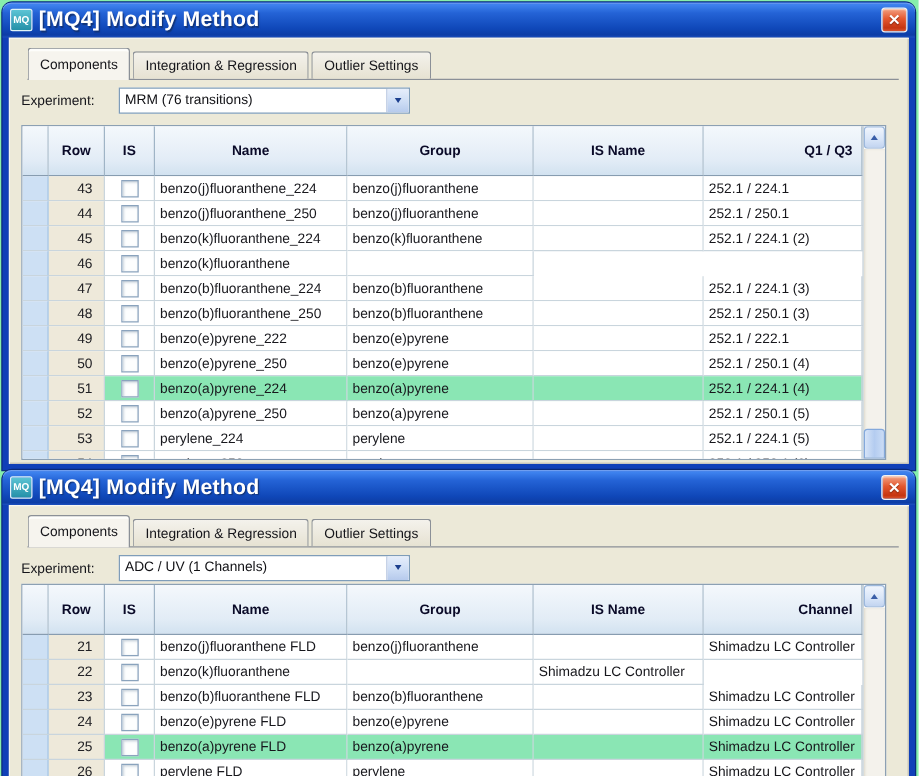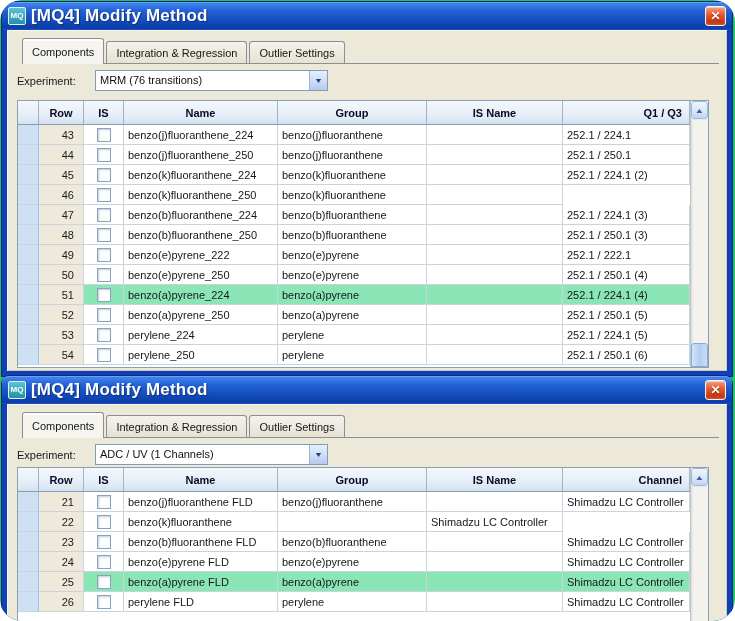--- a/index.html
+++ b/index.html
@@ -1,20 +1,20 @@
 <!DOCTYPE html>
 <html><head>
 <meta charset="utf-8">
 <style>
   html,body { margin:0; padding:0; background:#ffffff; }
   #screen {
     position:relative; width:735px; height:621px; overflow:hidden;
-    background:#22c55e;
+    background:#86efac;
     font-family:"Liberation Sans","DejaVu Sans",sans-serif;
-    font-size:11px; color:#1a1a1a;border-radius:22px;
+    font-size:11px; color:#1a1a1a;
     -webkit-font-smoothing:antialiased;
   }
   
   .window {
     position:absolute; left:2px; width:730px;
     background:#1040b8;
     border-radius:8px 8px 0 0;
     padding:0 5px 5px 5px;
     box-sizing:border-box;
     display:flex; flex-direction:column;
@@ -95,21 +95,21 @@
     background:#ffffff; border:1px solid #8ca0b3; box-sizing:border-box;
     display:flex; overflow:hidden;
   }
   .win1 .grid { top:70px; height:268px; }
   .win2 .grid { top:63px; height:175px; }
   .grid-main { flex:1; min-width:0; }
   .grid-cols {
     display:grid;
     grid-template-columns:21px 45px 40px 154px 149px 136px 1fr;
   }
-  .ghead { height:24px;text-align:right; }
+  .ghead { height:40px;text-align:right; }
   .hcell {
     background:linear-gradient(180deg,#f4f8fc 0%,#e2ecf6 70%,#d2e2f0 100%);
     border-right:1px solid #9fb4c6; border-bottom:1px solid #879cb0;
     display:flex; align-items:center; justify-content:center;
     font-weight:bold; font-size:11px; color:#0a0a28;
     white-space:nowrap; overflow:hidden; box-sizing:border-box; cursor:pointer;
   }
   .hcell.hlast { justify-content:flex-end; padding-right:7px; }
   .trow { height:20px; }
   .cell {
@@ -218,21 +218,20 @@
                 <div class="cell group">benzo(k)fluoranthene</div>
                 <div class="cell isname"></div>
                 <div class="cell last">252.1 / 224.1 (2)</div>
               </div>
               <div class="trow grid-cols">
                 <div class="cell sel"></div>
                 <div class="cell rownum">46</div>
                 <div class="cell iscell">
                   <span class="checkbox"></span>
                 </div>
-                <div class="cell name">benzo(k)fluoranthene_250</div>
                 <div class="cell group">benzo(k)fluoranthene</div>
                 <div class="cell isname"></div>
               </div>
               <div class="trow grid-cols">
                 <div class="cell sel"></div>
                 <div class="cell rownum">47</div>
                 <div class="cell iscell">
                   <span class="checkbox"></span>
                 </div>
                 <div class="cell name">benzo(b)fluoranthene_224</div>

